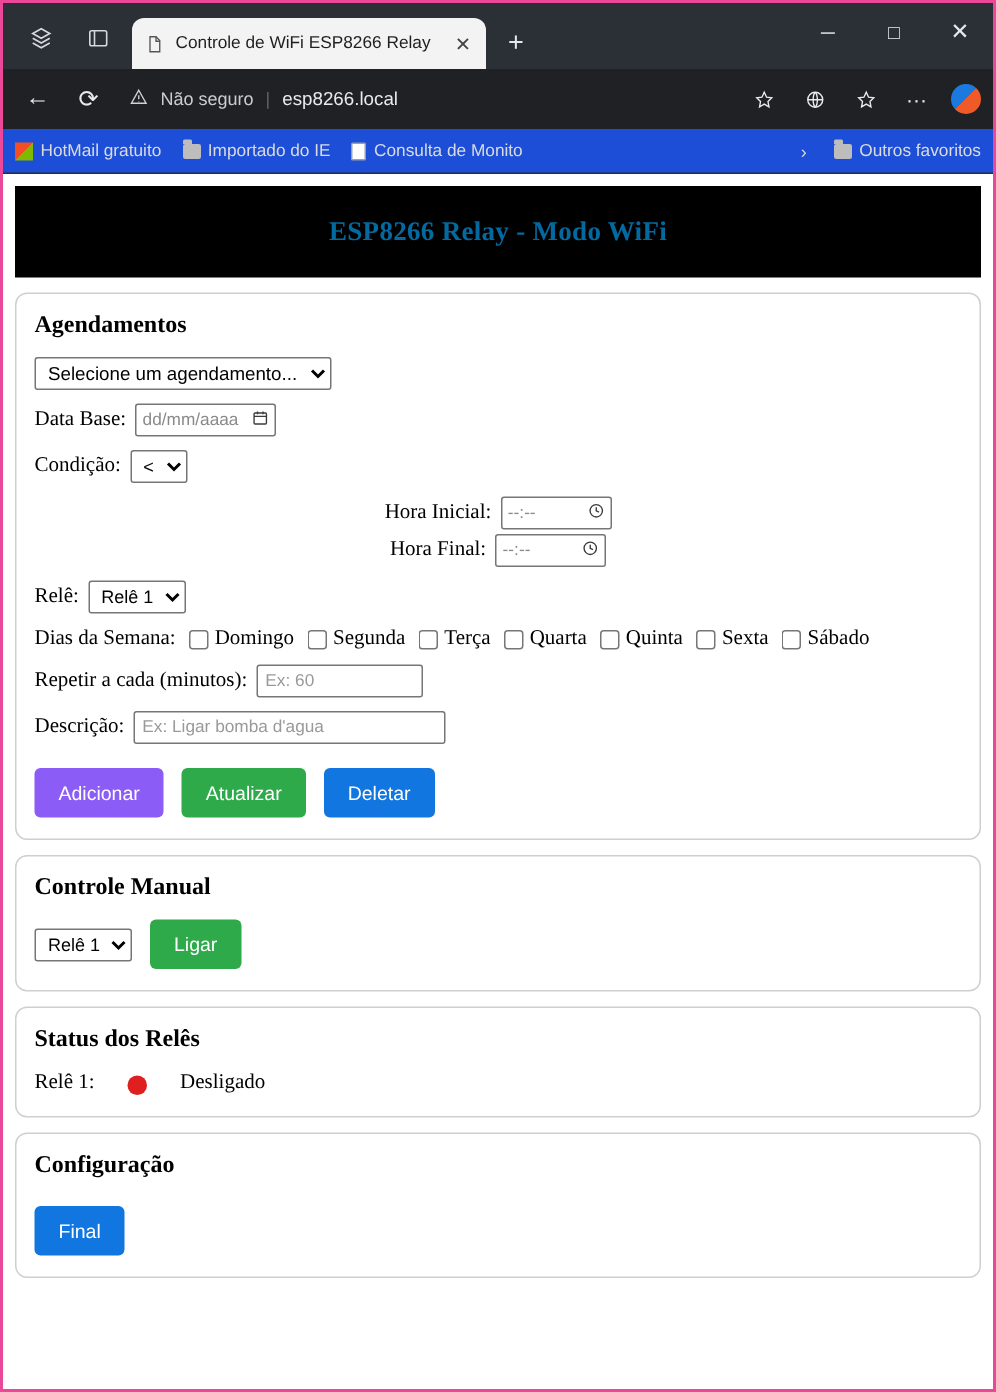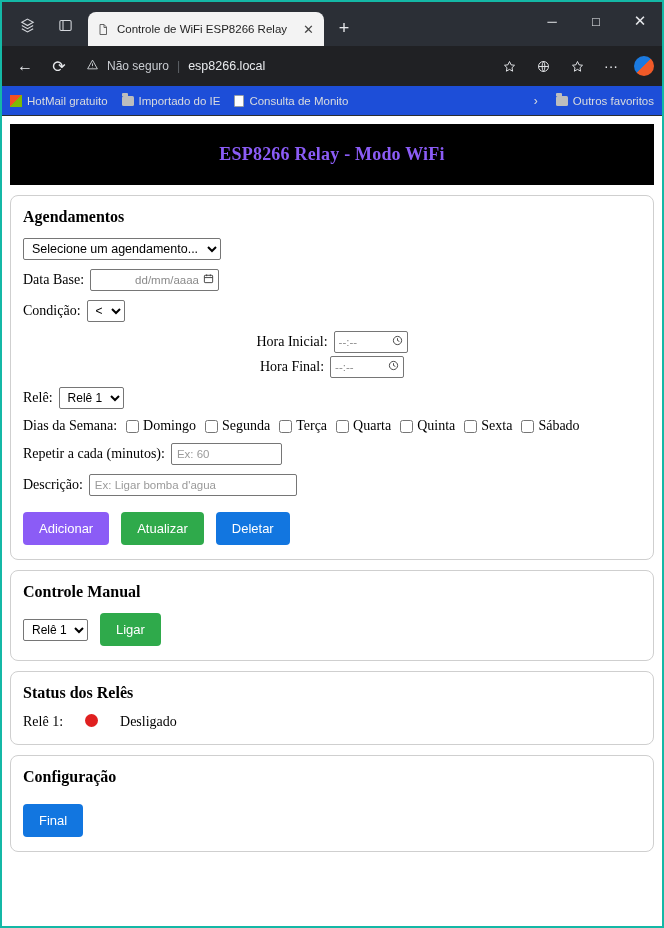--- a/index.html
+++ b/index.html
@@ -8,21 +8,21 @@
     width: 664px; height: 928px;
     background: #0d1016;
     font-family: "Liberation Sans", sans-serif;
     overflow: hidden;
   }
   
   .browser {
     width: 664px; height: 928px;
     background: #202124;
     display: flex; flex-direction: column;
-    border: 2px solid #14b8a6;
+    border: 2px solid #ec4899;
   }
   .tabstrip {
     height: 44px;
     background: #2b2f36;
     display: flex; align-items: flex-end;
     padding-left: 6px;
     position: relative;
   }
   .chrome-icon-btn {
     width: 38px; height: 34px;
@@ -143,21 +143,21 @@
     overflow: hidden;
     position: relative;
   }
   .page {
     padding: 8px;
     font-family: "Liberation Serif", serif;
     color: #000;
   }
   .page-header {
     background: #000;
-    color: #8b5cf6;
+    color: #0369a1;
     text-align: center;
     font-weight: bold;
     font-size: 18px;
     padding: 20px 0;
     letter-spacing: .2px;
   }
   .card {
     border: 1px solid #cfcfcf;
     border-radius: 8px;
     margin-top: 10px;
@@ -184,21 +184,21 @@
     background: #fff;
     height: 22px;
     display: inline-flex; align-items: center;
     padding: 0 4px;
     font-family: "Liberation Sans", sans-serif;
     font-size: 11.5px;
     color: #8a8a8a;
     border-radius: 2px;
     gap: 4px;
   }
-  .date-box { width: 129px; justify-content: flex-end; }
+  .date-box { width: 94px; justify-content: space-between; }
   .time-box { width: 74px; justify-content: space-between; }
   .ph { color:#8a8a8a; }
   .ico-cal, .ico-clock { color:#3b3b3b; font-size: 12px; }
   .label { font-size: 14px; }
   .time-rows { display:flex; flex-direction:column; gap:3px; }
   .chkwrap { display:inline-flex; align-items:center; gap:4px; font-size:14px; }
   input[type=checkbox] {
     width: 13px; height: 13px; margin:0;
     accent-color: #fff;
   }
@@ -221,21 +221,21 @@
     color:#fff; border:none; border-radius: 4px;
     padding: 9px 16px;
     font-family:"Liberation Sans", sans-serif;
     font-size: 13px;
     cursor: pointer;
   }
   .btn-green { background:#8b5cf6; }
   .btn-green2 { background:#2faa4b; }
   .btn-blue { background:#1276e0; }
   .manual-row { display:flex; align-items:center; gap:12px; margin-top: 6px; }
-  .status-line { font-size:14px; display:flex; align-items:flex-start; gap:22px; }
+  .status-line { font-size:14px; display:flex; align-items:flex-end; gap:22px; }
   .dot-red {
     width: 13px; height: 13px; border-radius:50%;
     background:#e02020; display:inline-block;
   }
   .cfg-btn { margin-top: 6px; }
 </style>
 </head>
 <body>
 
 <div class="browser">

